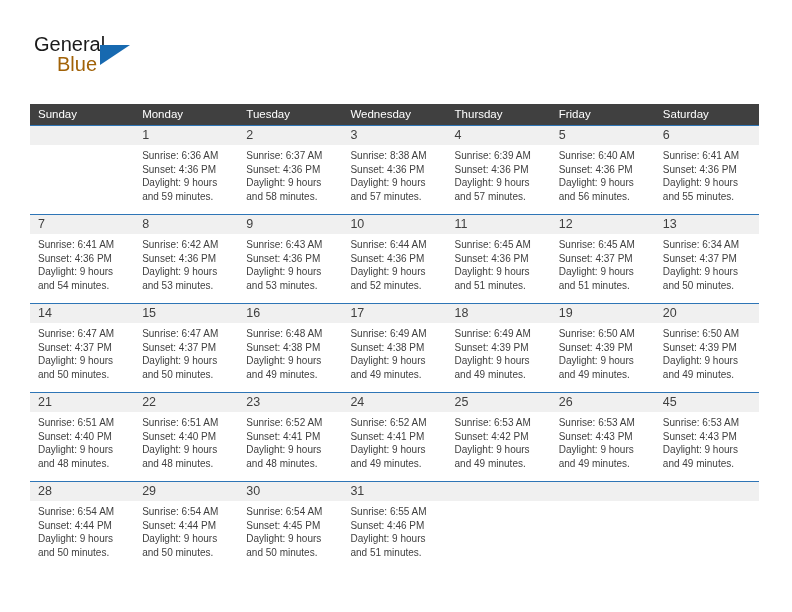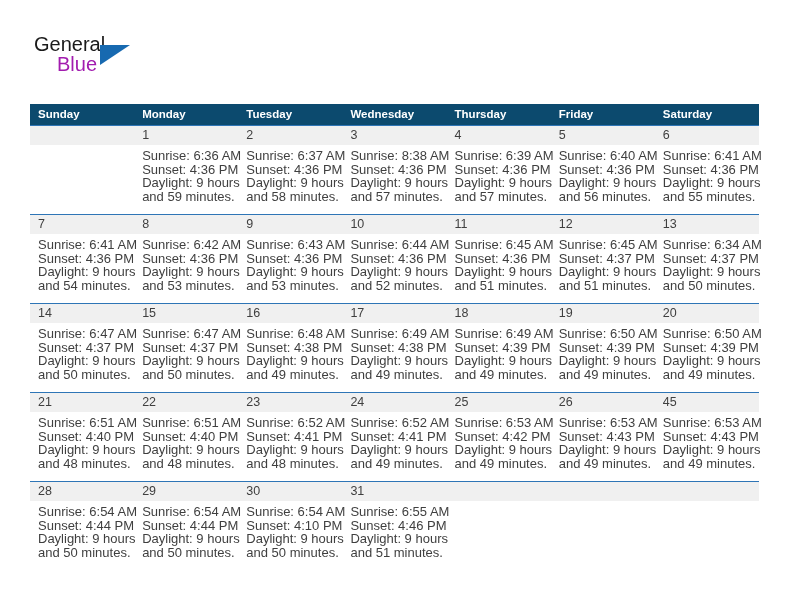--- a/index.html
+++ b/index.html
@@ -45,21 +45,21 @@
     letter-spacing: 0px;
     color: #1a1a1a;
     font-family: "Liberation Sans", sans-serif;
     line-height: 22px;
   }
   .logo-blue {
     position: absolute;
     left: 23px;
     top: 20px;
     font-size: 20px;
-    color: #a21caf;
+    color: #a16207;
     font-family: "Liberation Sans", sans-serif;
     line-height: 22px;
   }
   .logo-tri {
     position: absolute;
     left: 66px;
     top: 12px;
     width: 0;
     height: 0;
     border-left: 30px solid #1769b0;
@@ -90,24 +90,24 @@
   
   .calendar {
     position: absolute;
     left: 30px;
     top: 104px;
     width: 729px;
     border-collapse: collapse;
     table-layout: fixed;
   }
   .calendar th {
-    background: #0c4a6e;
+    background: #404040;
     color: #ffffff;
     font-size: 11.5px;
-    font-weight: bold;
+    font-weight: normal;
     text-align: left;
     padding: 4px 0 5px 8px;
     height: 12px;
     border: none;
   }
   .calendar td {
     vertical-align: top;
     padding: 0;
     border: none;
     height: 88px;
@@ -127,21 +127,21 @@
   .daynum {
     background: #f0f0f0;
     color: #3f3f3f;
     font-size: 12.5px;
     line-height: 17px;
     padding: 1px 0 1px 8px;
     height: 17px;
   }
   .info {
     padding: 4px 4px 0 8px;
-    font-size: 13px;
+    font-size: 10px;
     line-height: 13.6px;
     color: #3f3f3f;
   }
   .info div {
     white-space: nowrap;
   }
   .cell-blank .daynum { background: #f0f0f0; }
   .cell-blank .info { visibility: hidden; }
 </style>
 </head>
@@ -509,21 +509,21 @@
                 <div>Daylight: 9 hours</div>
                 <div>and 50 minutes.</div>
               </div>
             </div>
           </td>
           <td class="cell-day">
             <div class="cell-inner">
               <div class="daynum">30</div>
               <div class="info">
                 <div>Sunrise: 6:54 AM</div>
-                <div>Sunset: 4:10 PM</div>
+                <div>Sunset: 4:45 PM</div>
                 <div>Daylight: 9 hours</div>
                 <div>and 50 minutes.</div>
               </div>
             </div>
           </td>
           <td class="cell-day">
             <div class="cell-inner">
               <div class="daynum">31</div>
               <div class="info">
                 <div>Sunrise: 6:55 AM</div>

